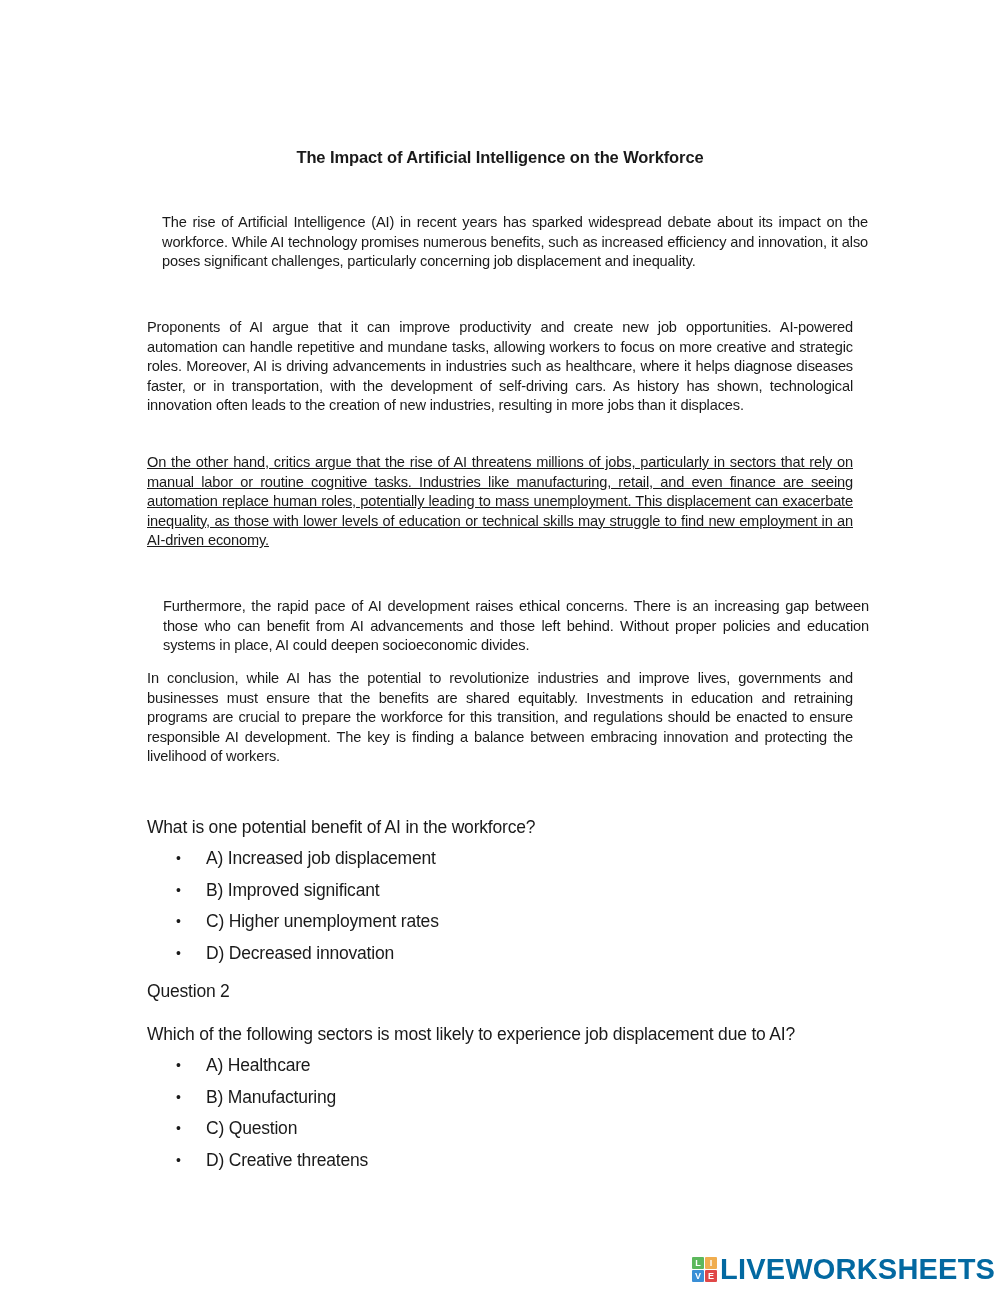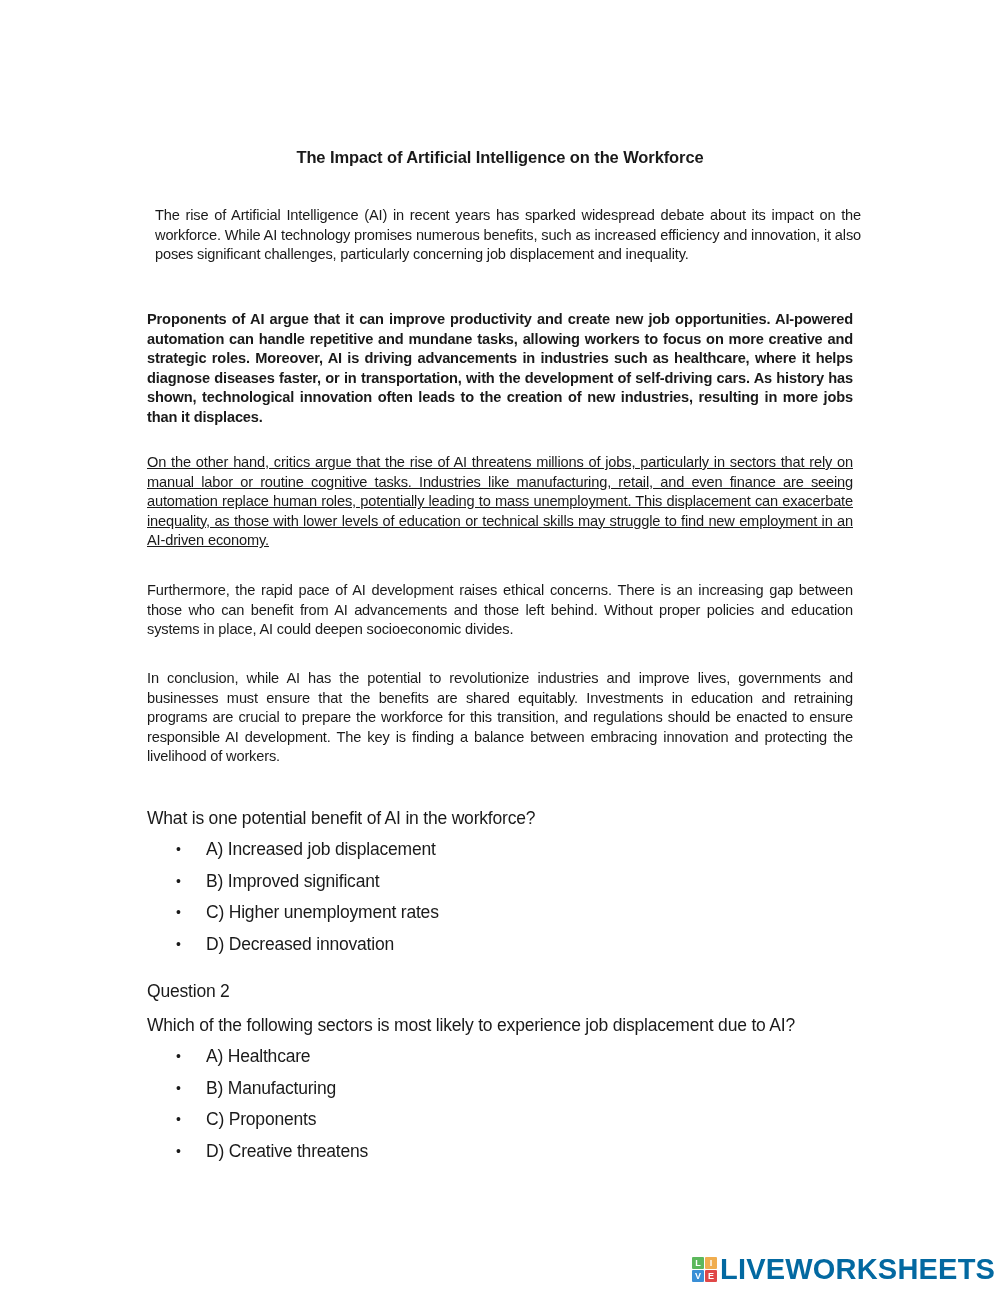--- a/index.html
+++ b/index.html
@@ -34,38 +34,38 @@
     .para {
       position: absolute;
       left: 147px;
       width: 706px;
       font-size: 14.6px;
       line-height: 19.6px;
       text-align: justify;
       letter-spacing: -0.15px;
     }
     .p1 { top: 198px; }
-    .p2 { top: 310px; font-weight: bold; }
+    .p2 { top: 318px; }
     .p3 { top: 453px; text-decoration: underline; }
     .p4 { top: 581px; }
     .p5 { top: 669px; }
 
     .question-block {
       position: absolute;
       left: 147px;
       width: 720px;
       font-size: 17.5px;
     }
     .q-label {
       height: 22px;
       line-height: 22px;
       letter-spacing: -0.2px;
     }
     .q-text {
-      margin-top: 12px;
+      margin-top: 21px;
       height: 22px;
       line-height: 22px;
       letter-spacing: -0.2px;
     }
     .options {
       list-style: none;
       margin: 0;
       padding: 0;
     }
     .option {
@@ -120,24 +120,24 @@
       line-height: 28px;
     }
   </style>
 </head>
 <body>
 
 <div class="page">
 
   <div class="title">The Impact of Artificial Intelligence on the Workforce</div>
 
-  <p class="para p1" style="margin:8px">The rise of Artificial Intelligence (AI) in recent years has sparked widespread debate about its impact on the workforce. While AI technology promises numerous benefits, such as increased efficiency and innovation, it also poses significant challenges, particularly concerning job displacement and inequality.</p>
+  <p class="para p1" style="margin:15px">The rise of Artificial Intelligence (AI) in recent years has sparked widespread debate about its impact on the workforce. While AI technology promises numerous benefits, such as increased efficiency and innovation, it also poses significant challenges, particularly concerning job displacement and inequality.</p>
   <p class="para p2" style="margin:0">Proponents of AI argue that it can improve productivity and create new job opportunities. AI-powered automation can handle repetitive and mundane tasks, allowing workers to focus on more creative and strategic roles. Moreover, AI is driving advancements in industries such as healthcare, where it helps diagnose diseases faster, or in transportation, with the development of self-driving cars. As history has shown, technological innovation often leads to the creation of new industries, resulting in more jobs than it displaces.</p>
   <p class="para p3" style="margin:0">On the other hand, critics argue that the rise of AI threatens millions of jobs, particularly in sectors that rely on manual labor or routine cognitive tasks. Industries like manufacturing, retail, and even finance are seeing automation replace human roles, potentially leading to mass unemployment. This displacement can exacerbate inequality, as those with lower levels of education or technical skills may struggle to find new employment in an AI-driven economy.</p>
-  <p class="para p4" style="margin:0">Furthermore, the rapid pace of AI development raises ethical concerns. There is an increasing gap between those who can benefit from AI advancements and those left behind. Without proper policies and education systems in place, AI could deepen socioeconomic divides.</p>
+  <p class="para p4" style="margin:16px">Furthermore, the rapid pace of AI development raises ethical concerns. There is an increasing gap between those who can benefit from AI advancements and those left behind. Without proper policies and education systems in place, AI could deepen socioeconomic divides.</p>
   <p class="para p5" style="margin:0">In conclusion, while AI has the potential to revolutionize industries and improve lives, governments and businesses must ensure that the benefits are shared equitably. Investments in education and retraining programs are crucial to prepare the workforce for this transition, and regulations should be enacted to ensure responsible AI development. The key is finding a balance between embracing innovation and protecting the livelihood of workers.</p>
 
   <div class="question-block q1">
     <div class="q-text">What is one potential benefit of AI in the workforce?</div>
     <ul class="options">
       <li class="option">
         <span class="bullet">•</span>
         <span>A) Increased job displacement</span>
       </li>
       <li class="option">
@@ -162,21 +162,21 @@
       <li class="option">
         <span class="bullet">•</span>
         <span>A) Healthcare</span>
       </li>
       <li class="option">
         <span class="bullet">•</span>
         <span>B) Manufacturing</span>
       </li>
       <li class="option">
         <span class="bullet">•</span>
-        <span>C) Proponents</span>
+        <span>C) Question</span>
       </li>
       <li class="option">
         <span class="bullet">•</span>
         <span>D) Creative threatens</span>
       </li>
     </ul>
   </div>
 
   <div class="logo">
     <div class="logo-tiles">

